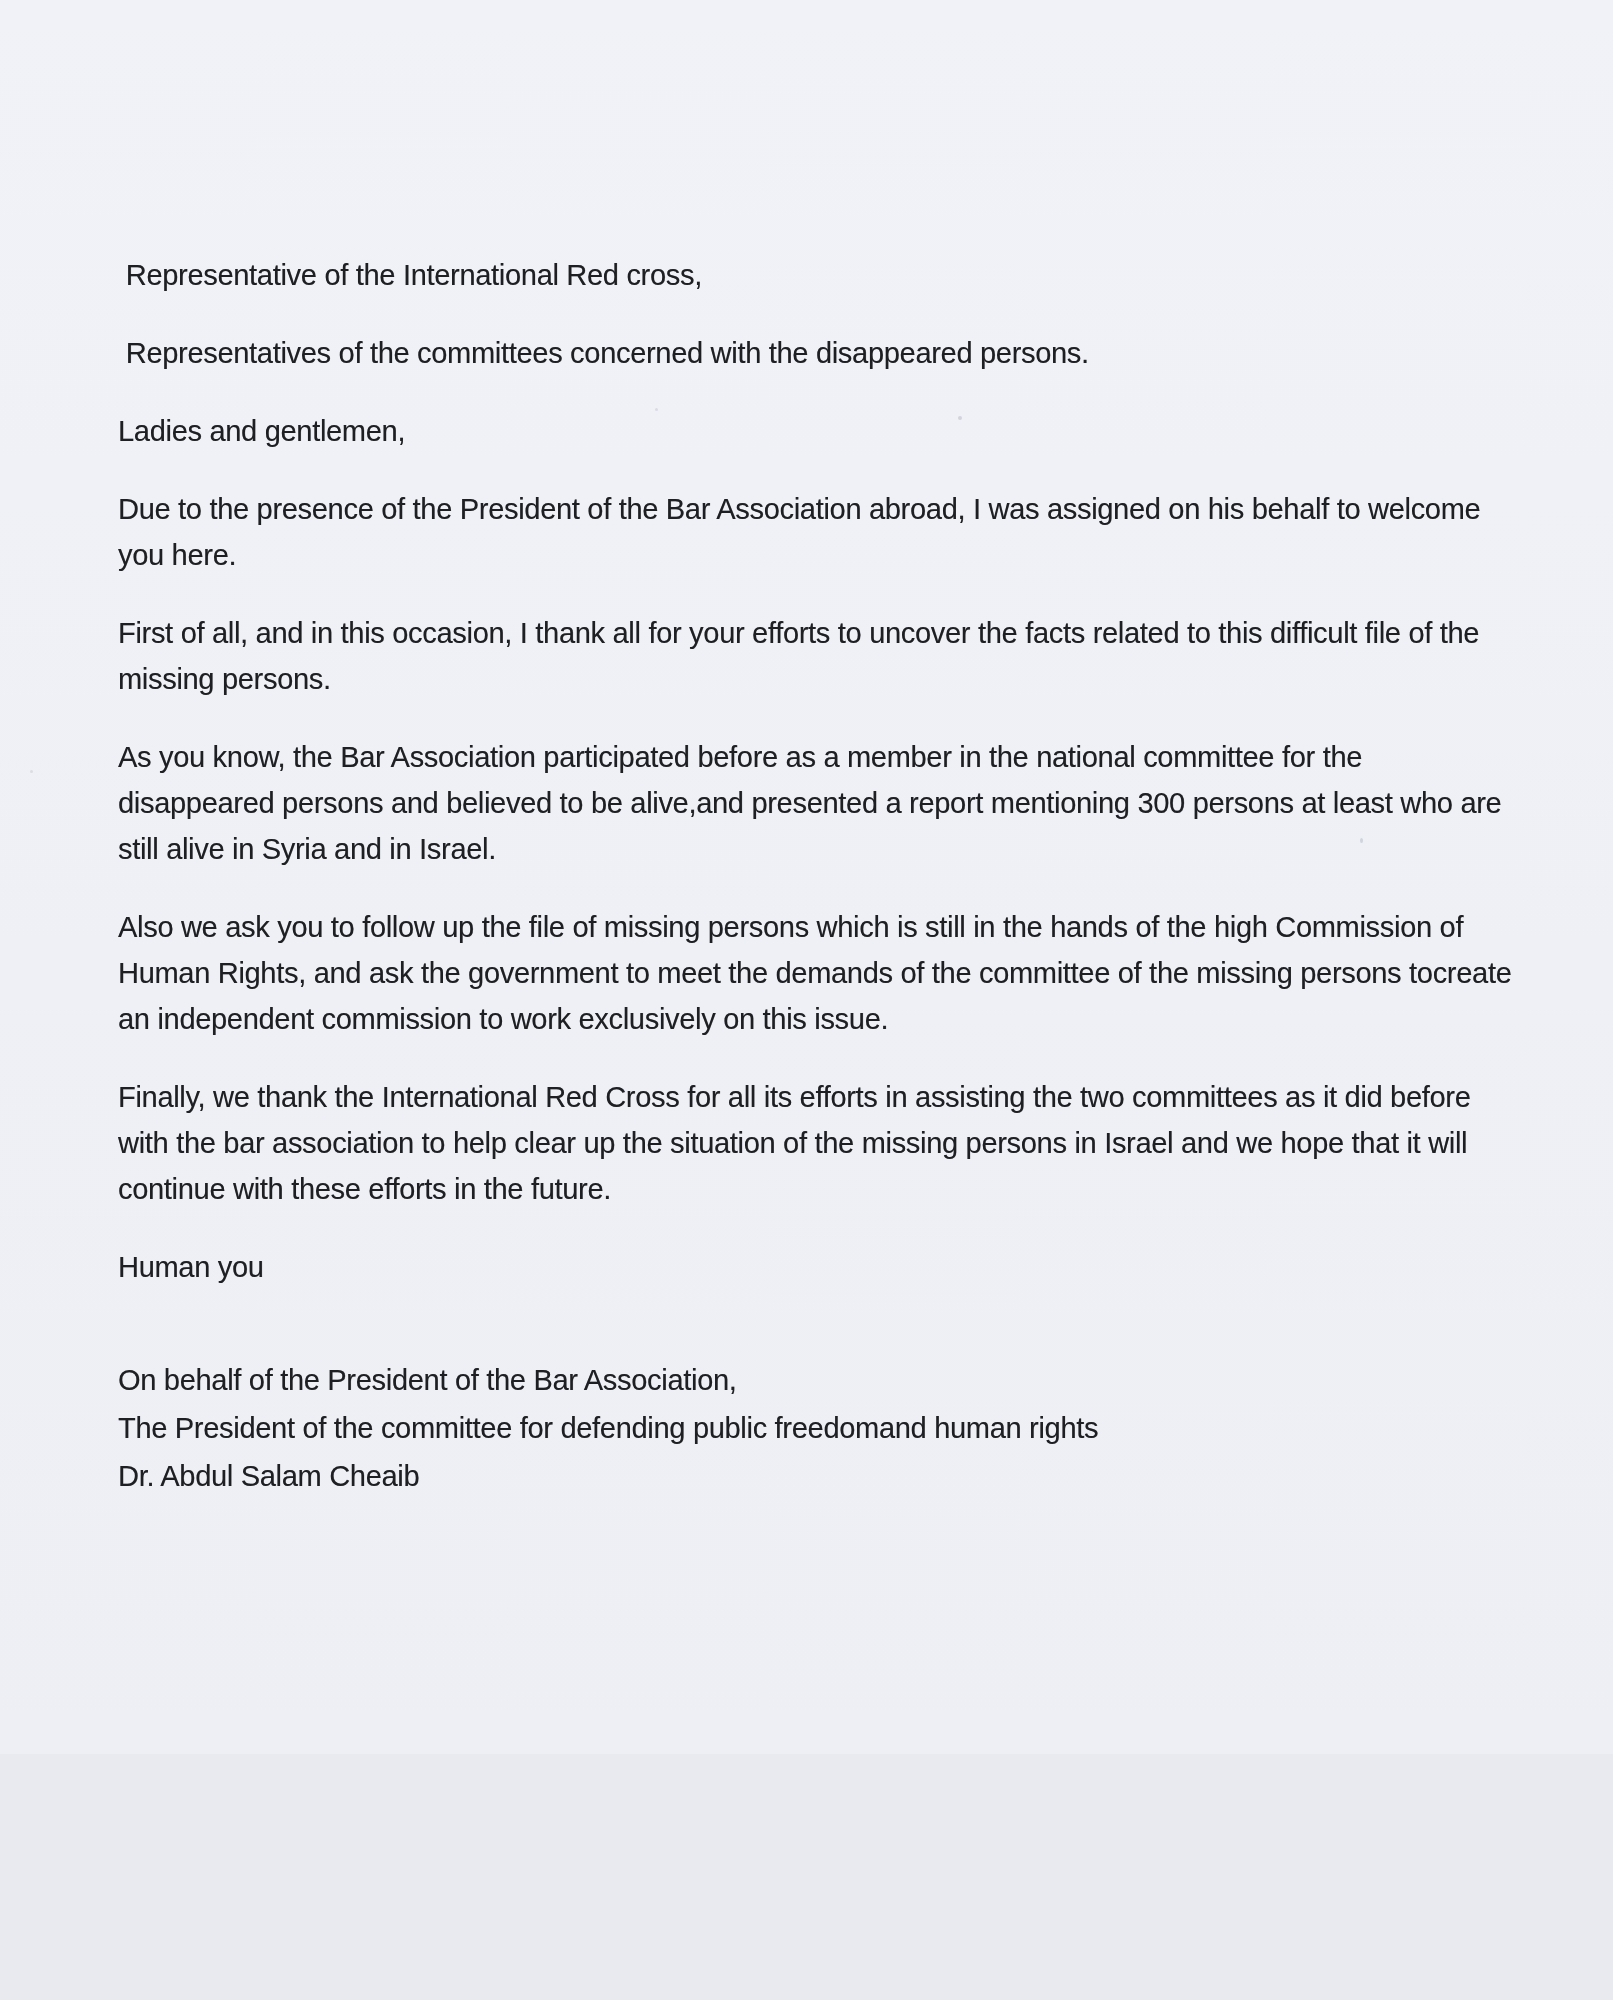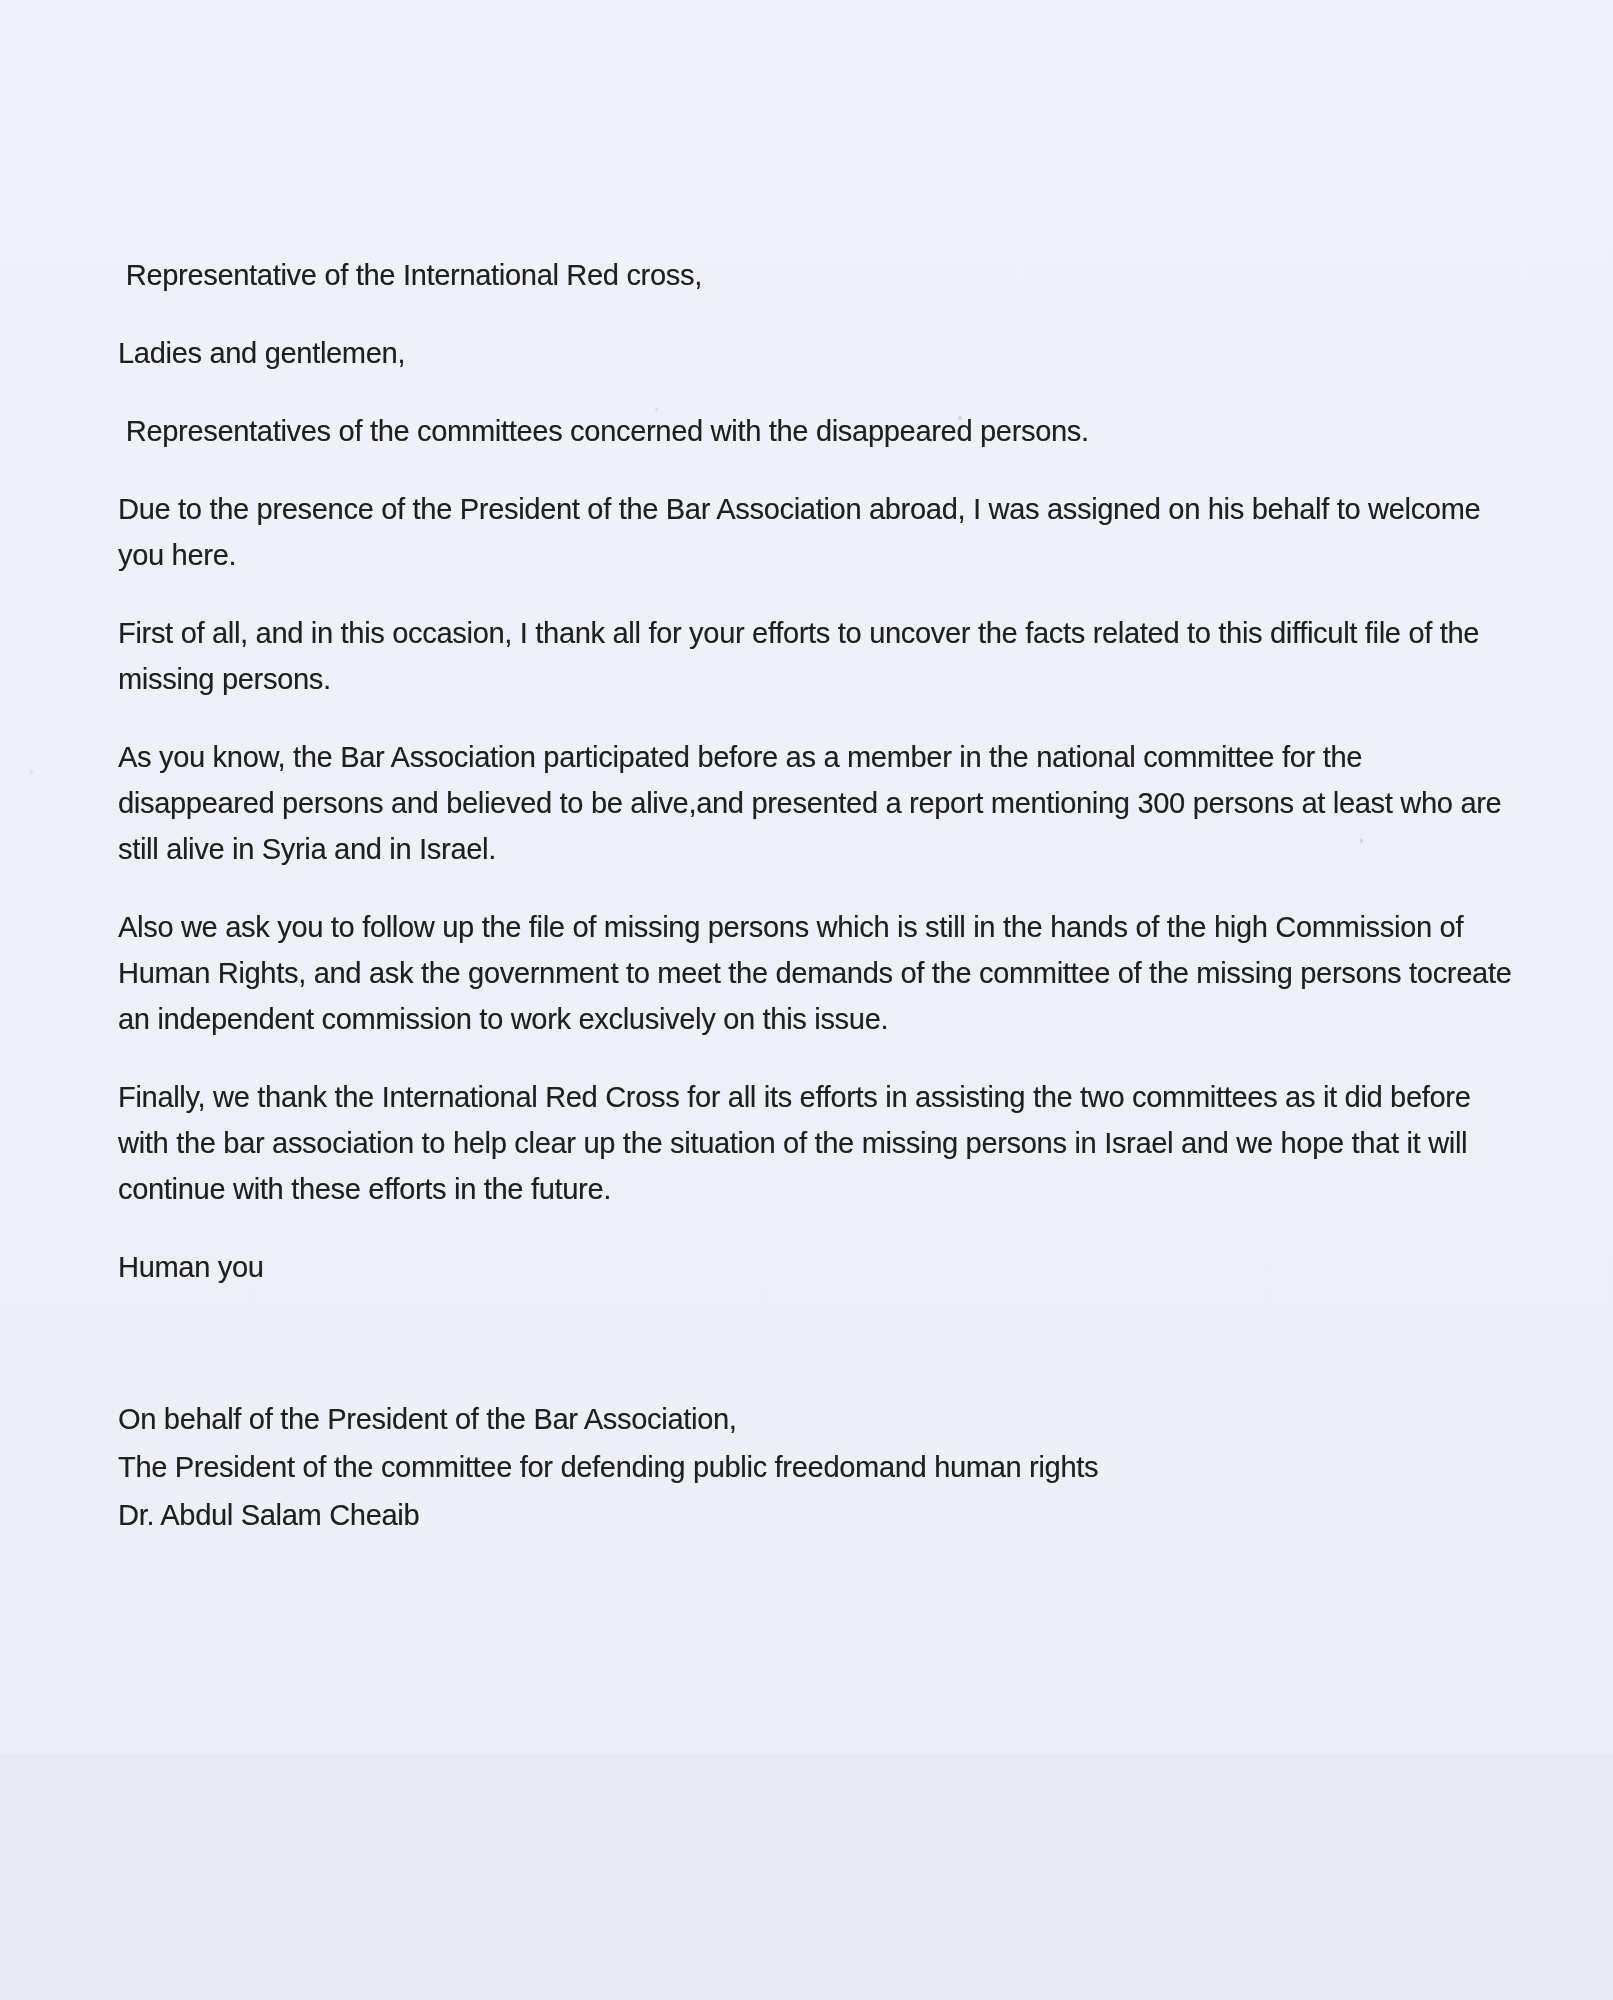--- a/index.html
+++ b/index.html
@@ -25,21 +25,21 @@
     line-height: 46px;
     letter-spacing: -0.3px;
     color: #1e1f22;
     text-shadow: 0.2px 0.2px 0.5px rgba(25, 27, 33, 0.45);
   }
   .body-text p {
     margin: 0 0 32px 0;
     white-space: pre-wrap;
   }
   .signature {
-    margin-top: 105px;
+    margin-top: 66px;
     line-height: 48px;
   }
   .signature p {
     margin: 0;
   }
   
   .pen-mark {
     position: absolute;
     left: 709px;
     top: 1789px;
@@ -64,22 +64,22 @@
   .speck.s4 { left: 30px;  top: 770px; width: 3px; height: 3px; opacity: 0.2; }
   .speck.s5 { left: 1566px; top: 1942px; width: 3px; height: 4px; opacity: 0.25; }
 </style>
 </head>
 <body>
 
 <div class="page">
 
   <main class="body-text">
     <p> Representative of the International Red cross,</p>
+    <p> Representatives of the committees concerned with the disappeared persons.</p>
     <p>Ladies and gentlemen,</p>
-    <p> Representatives of the committees concerned with the disappeared persons.</p>
     <p>Due to the presence of the President of the Bar Association abroad, I was assigned on his behalf to welcome you here.</p>
     <p>First of all, and in this occasion, I thank all for your efforts to uncover the facts related to this difficult file of the missing persons.</p>
     <p>As you know, the Bar Association participated before as a member in the national committee for the disappeared persons and believed to be alive,and presented a report mentioning 300 persons at least who are still alive in Syria and in Israel.</p>
     <p>Also we ask you to follow up the file of missing persons which is still in the hands of the high Commission of Human Rights, and ask the government to meet the demands of the committee of the missing persons tocreate an independent commission to work exclusively on this issue.</p>
     <p>Finally, we thank the International Red Cross for all its efforts in assisting the two committees as it did before with the bar association to help clear up the situation of the missing persons in Israel and we hope that it will continue with these efforts in the future.</p>
     <p>Human you</p>
 
     <div class="signature">
       <p>On behalf of the President of the Bar Association,</p>
       <p>The President of the committee for defending public freedomand human rights</p>

